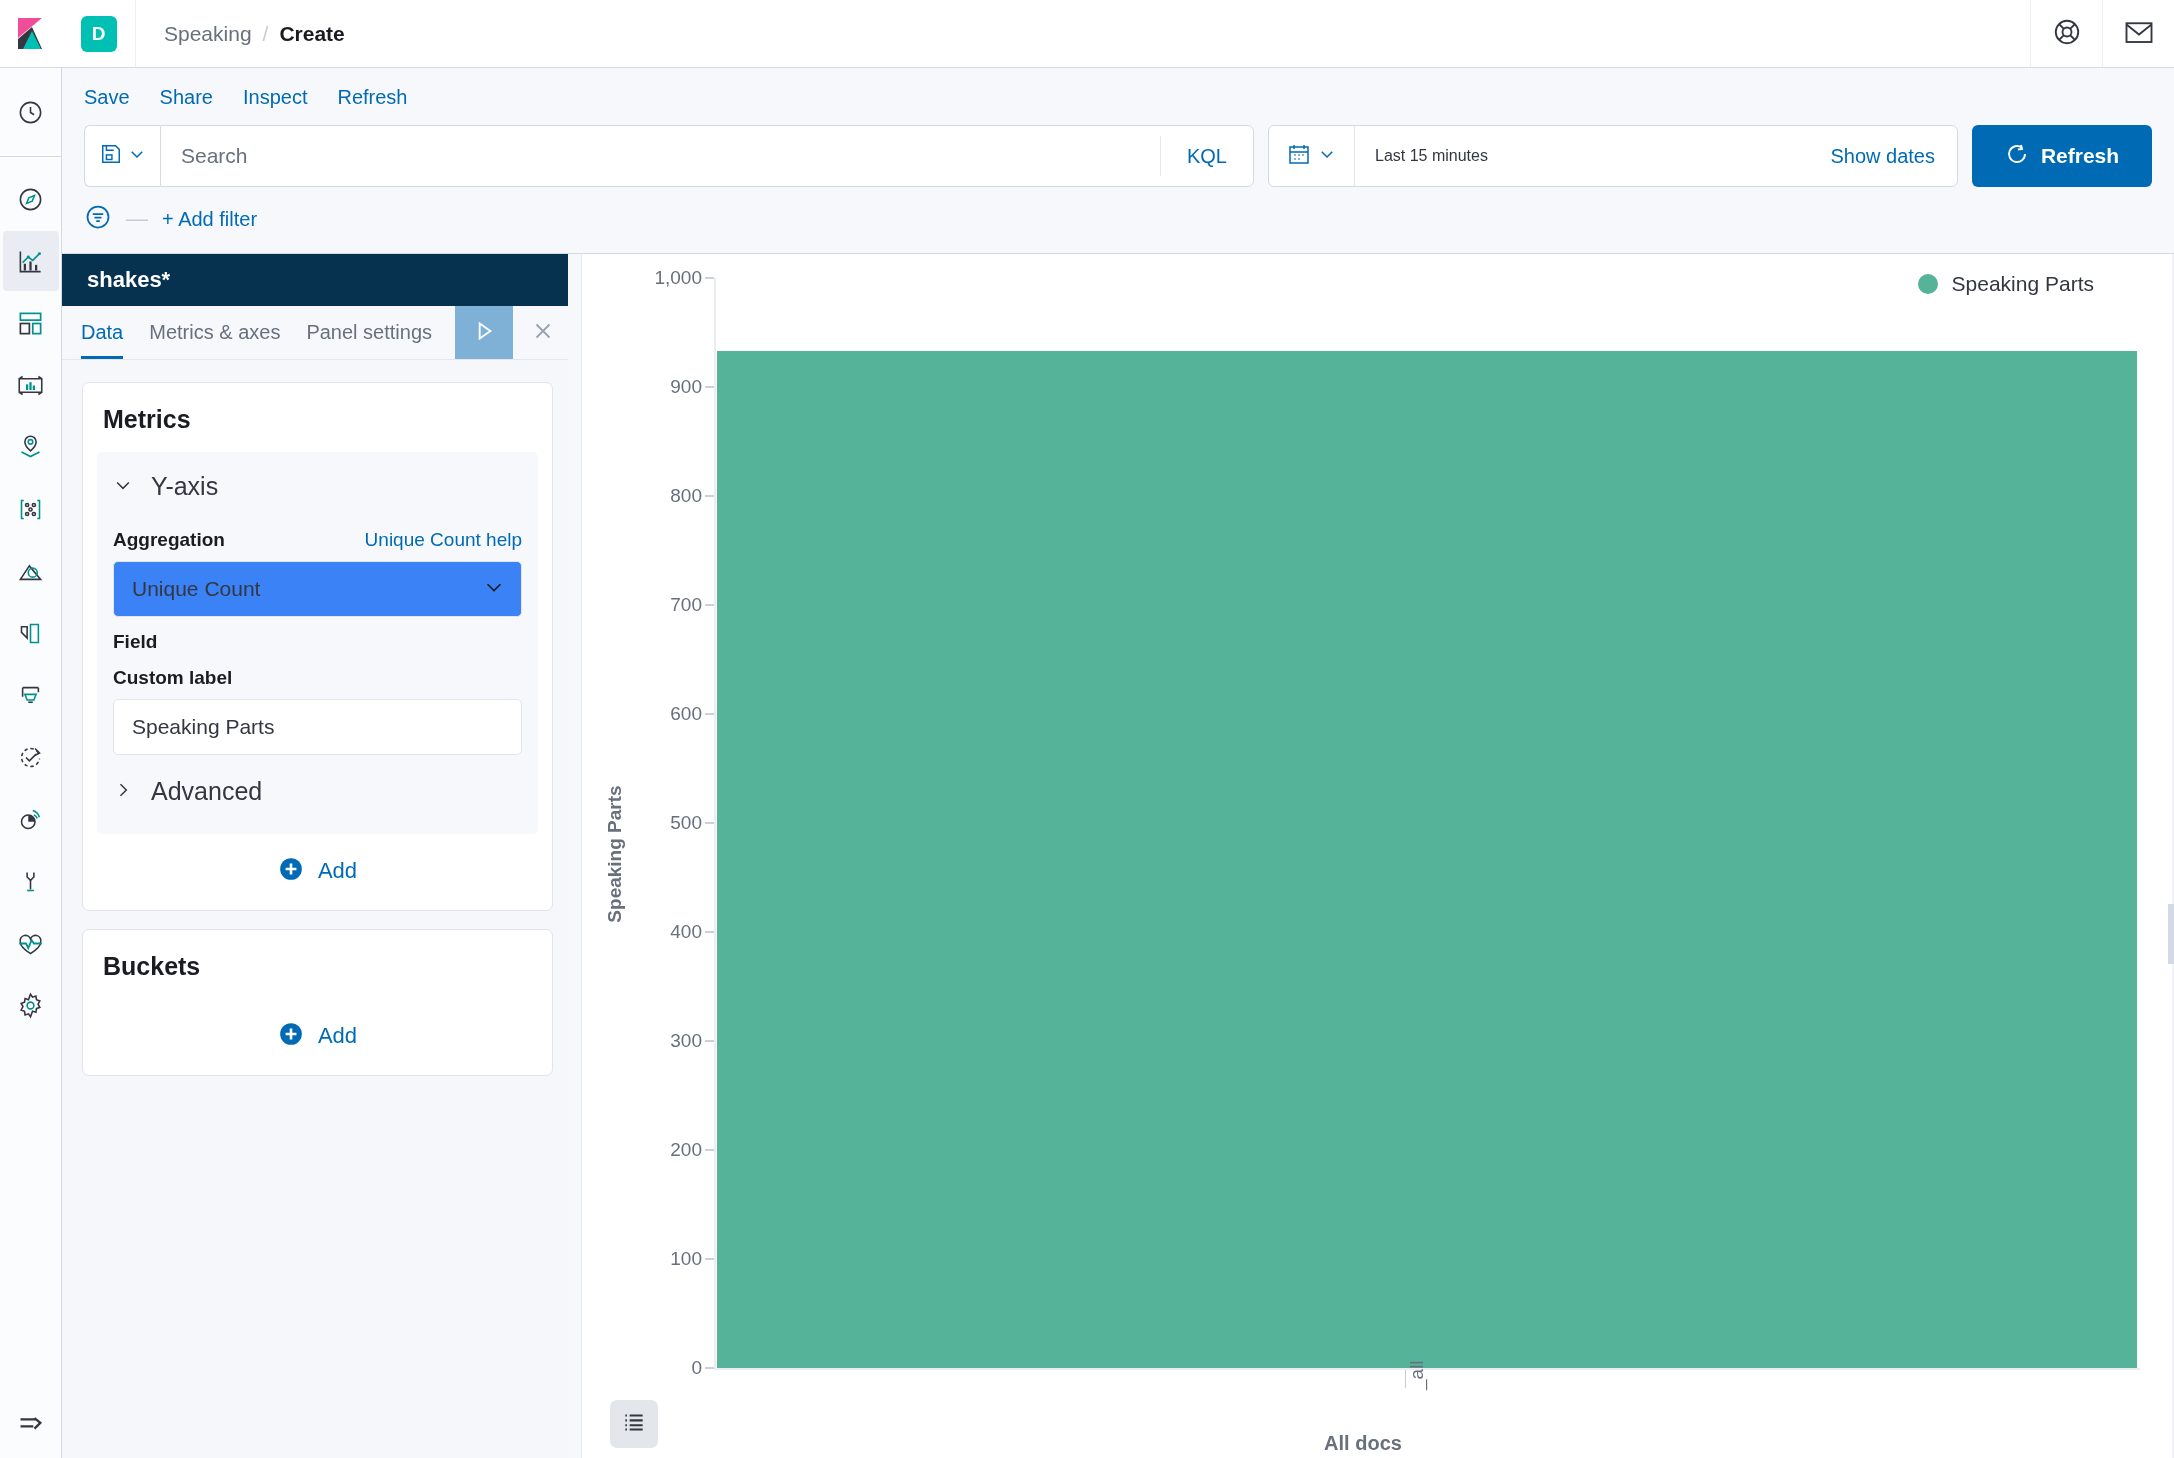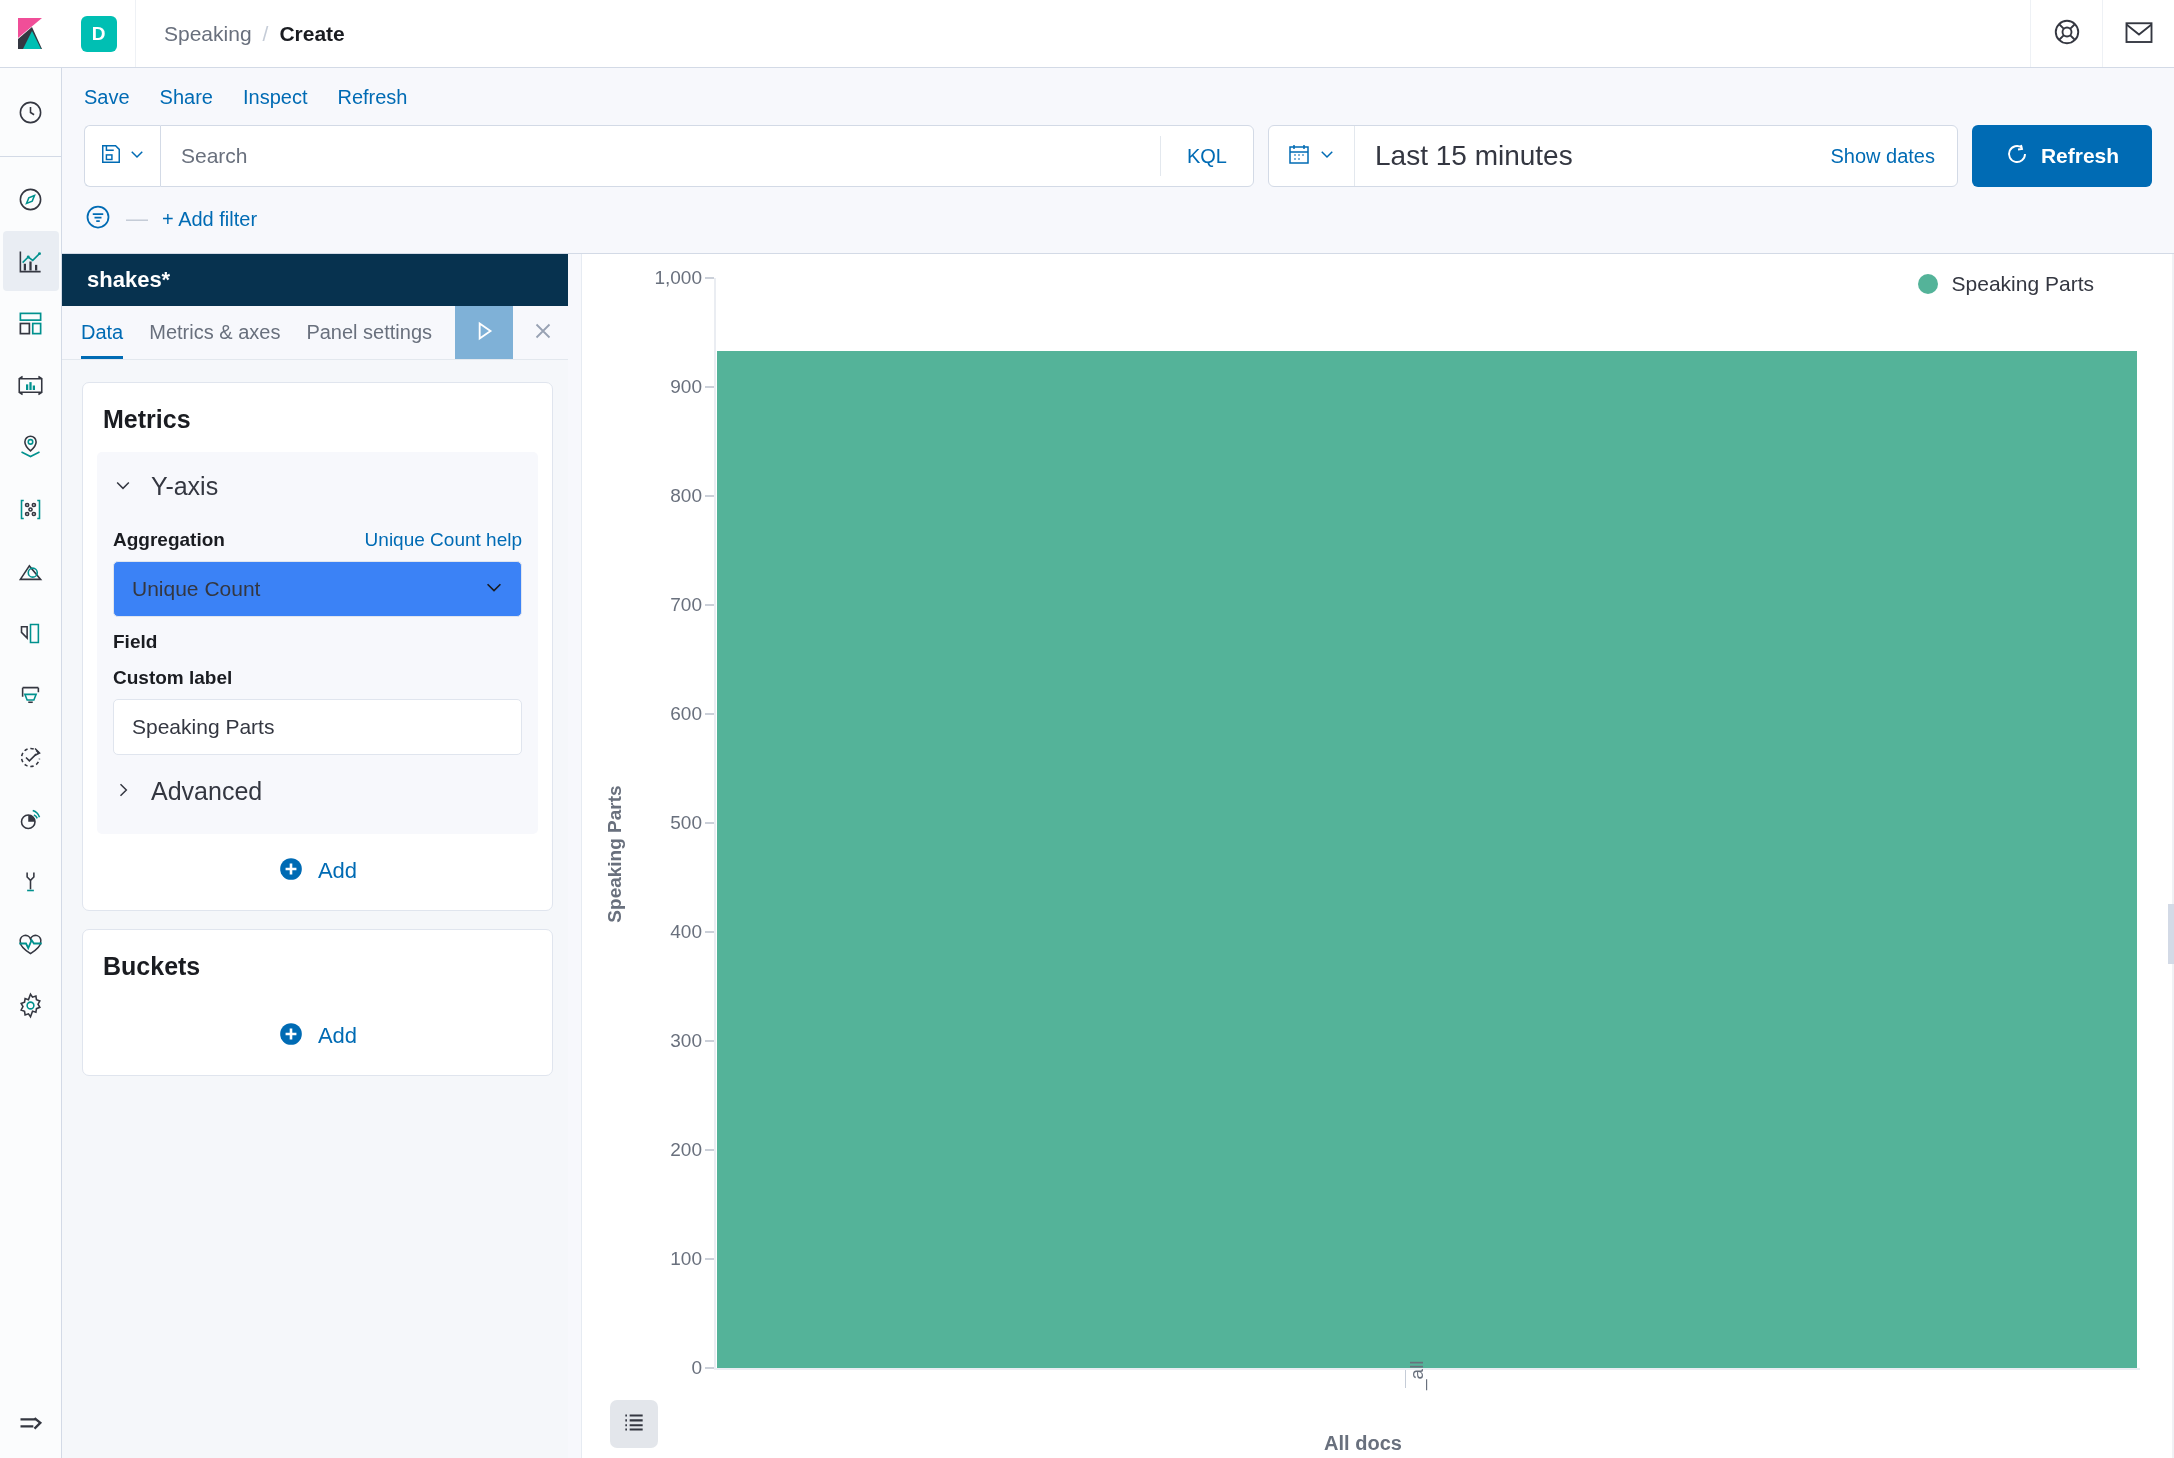--- a/index.html
+++ b/index.html
@@ -114,21 +114,21 @@
   .time-box {
     height: 62px; width: 690px;
     background: #ffffff; border: 1px solid #d3dae6; border-radius: 6px;
     display: flex; align-items: center;
   }
   .cal-btn {
     width: 86px; height: 60px;
     display: flex; align-items: center; justify-content: center; gap: 7px;
     border-right: 1px solid #e3e8ee;
   }
-  .time-text { font-size: 28px; color: #343741; padding-left: 20px; }
+  .time-text { font-size: 16px; color: #343741; padding-left: 20px; }
   .show-dates { margin-left: auto; font-size: 20px; color: #006bb4; padding-right: 22px; }
   .refresh-btn {
     height: 62px; min-width: 180px; background: #006bb4; color: #ffffff;
     border: none; border-radius: 6px;
     display: flex; align-items: center; justify-content: center; gap: 12px;
     font-size: 21px; font-weight: 700;
     font-family: "Liberation Sans", sans-serif;
   }
   .filter-row { display: flex; align-items: center; gap: 14px; padding: 16px 0 0 22px; }
   .filter-dash { color: #c5ccd7; font-size: 22px; }

